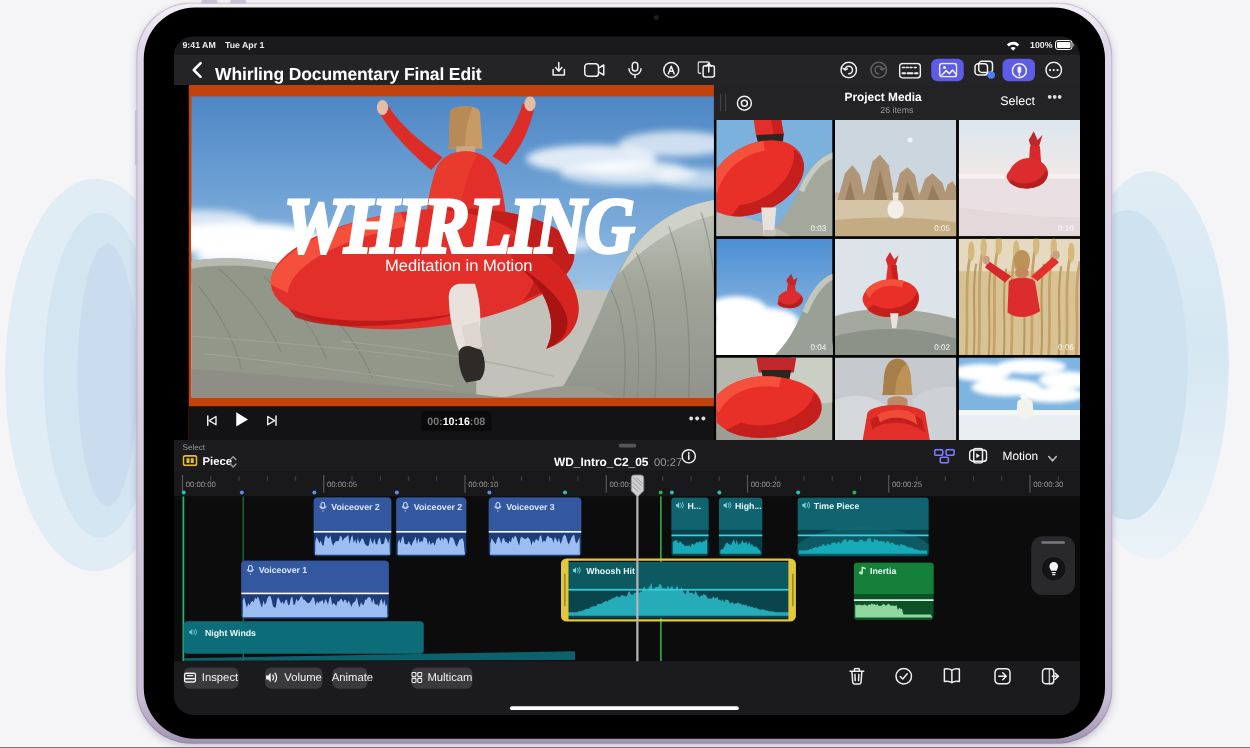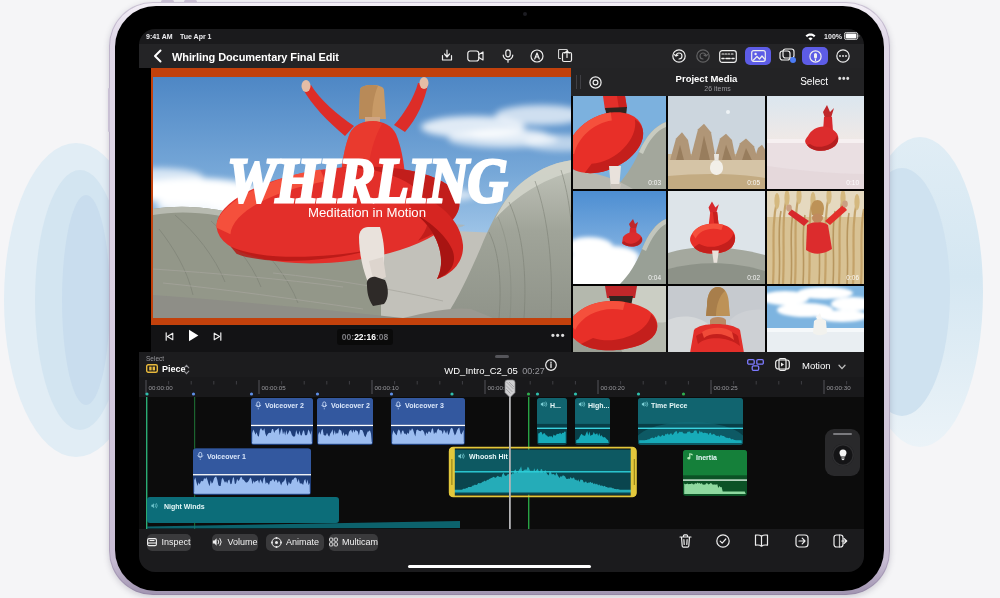--- a/index.html
+++ b/index.html
@@ -74,21 +74,21 @@
       <rect x="0.4" y="0.4" width="13.2" height="7.2" rx="2" fill="none" stroke="#fff" stroke-width="0.8"></rect>
       <rect x="1.6" y="1.6" width="10.8" height="4.8" rx="1" fill="#fff"></rect>
       <path d="M14.6 2.6 v2.8 a1.6 1.6 0 0 0 0 -2.8z" fill="#fff" opacity=".6"></path>
     </svg>
   </div>
 
   <div id="toolbar">
     <svg class="abs" style="left:14px;top:5px" width="9" height="14" viewBox="0 0 9 14">
         <path d="M7.5 1.5 L2 7 L7.5 12.5" stroke="#fff" stroke-width="2" fill="none" stroke-linecap="round" stroke-linejoin="round"></path>
       </svg>
-    <span class="abs" style="left:33px;top:6.5px;color:#fff;font-size:11px;font-weight:bold;letter-spacing:-0.1px;">Whirling Documentary Final Edit</span>
+    <span class="abs" style="left:33px;top:6.5px;color:#fff;font-size:14px;font-weight:bold;letter-spacing:-0.1px;">Whirling Documentary Final Edit</span>
 
     <svg class="abs icon" style="left:301px;top:5px" width="14" height="14" viewBox="0 0 14 14">
         <path d="M2.5 6.5 v4.5 h9 v-4.5 M7 1 v7 M4.5 5 L7 8 L9.5 5"></path>
       </svg>
     <svg class="abs icon" style="left:328px;top:6px" width="17" height="12" viewBox="0 0 17 12">
         <rect x="0.8" y="1" width="11" height="10" rx="2.5"></rect>
         <path d="M11.8 4.5 L16 2 v8 L11.8 7.5"></path>
       </svg>
     <svg class="abs icon" style="left:363px;top:5px" width="12" height="14" viewBox="0 0 12 14">
         <rect x="3.8" y="0.8" width="4.4" height="7" rx="2.2"></rect>
@@ -247,21 +247,21 @@
         <path d="M1.2 0.8 v7.4" stroke-width="1.2"></path>
         <path d="M7.8 1.2 v6.6 L2.4 4.5 Z" fill="none" stroke-width="1.1"></path>
       </svg>
     <svg class="abs" style="left:37px;top:261px" width="11" height="13" viewBox="0 0 11 13">
         <path d="M1 0.8 L10.4 6.5 L1 12.2 Z" fill="#fff"></path>
       </svg>
     <svg class="abs icon" style="left:62px;top:264px" width="9" height="9" viewBox="0 0 9 9">
         <path d="M7.8 0.8 v7.4" stroke-width="1.2"></path>
         <path d="M1.2 1.2 v6.6 L6.6 4.5 Z" fill="none" stroke-width="1.1"></path>
       </svg>
-    <div class="abs" style="left:186px;top:260.5px;width:56px;height:16px;background:#0a0a0a;border-radius:3px;color:#7c7c80;font-size:8.5px;font-weight:bold;text-align:center;line-height:16px;">00:<span style="color:#fff">22:16</span>:08</div>
+    <div class="abs" style="left:186px;top:260.5px;width:56px;height:16px;background:#0a0a0a;border-radius:3px;color:#7c7c80;font-size:8.5px;font-weight:bold;text-align:center;line-height:16px;">00:<span style="color:#fff">10:16</span>:08</div>
     <div class="abs" style="left:362px;top:260.5px;width:28px;height:16px;background:#2a2a2c;border-radius:3px;color:#fff;font-size:8.5px;font-weight:bold;text-align:left;line-height:16px;margin-top:24px;">42 <span style="color:#98989d">%</span></div>
     <div class="abs" style="left:400px;top:261px;color:#ddd;font-size:11px;letter-spacing:1px;font-weight:bold;">•••</div>
   </div>
 
   <div id="rpane">
     <div id="rphead">
       <div class="abs" style="left:5px;top:7px;width:1px;height:14px;background:#3f3f44;"></div>
       <div class="abs" style="left:8.5px;top:7px;width:1px;height:14px;background:#3f3f44;"></div>
       <svg class="abs icon" style="left:18px;top:8px" width="13" height="13" viewBox="0 0 13 13">
           <circle cx="6.5" cy="6.5" r="5.6"></circle>
@@ -470,21 +470,21 @@
           <rect x="6.6" y="2.6" width="2.4" height="3.8" fill="#e8b93c"></rect>
         </svg>
       <span class="abs" style="left:23px;top:12px;color:#fff;font-size:9px;font-weight:bold;">Piece</span>
       <svg class="abs" style="left:44px;top:12px" width="7" height="11" viewBox="0 0 7 11" fill="none" stroke="#98989d" stroke-width="1.1" stroke-linecap="round">
           <path d="M1.2 3.8 L3.5 1.4 L5.8 3.8 M1.2 7.2 L3.5 9.6 L5.8 7.2"></path>
         </svg>
       <div class="abs" style="left:10px;top:2.5px;width:705px;height:3px;">
           <div style="margin:0 auto;width:14px;height:3px;border-radius:2px;background:#55555a;"></div>
         </div>
       <div class="abs" style="left:-7px;top:8px;width:725px;text-align:center;">
-        <span style="color:#fff;font-size:9.5px;font-weight:normal;">WD_Intro_C2_05</span>
+        <span style="color:#fff;font-size:9.5px;font-weight:bold;">WD_Intro_C2_05</span>
         <span style="color:#98989d;font-size:9px;"> 00:27</span>
       </div>
       <svg class="abs icon" style="left:406px;top:7px" width="12" height="12" viewBox="0 0 12 12">
           <circle cx="6" cy="6" r="5.3"></circle>
           <path d="M6 5.2 v3.2 M6 3.2 v0.7" stroke-width="1.3"></path>
         </svg>
       <svg class="abs" style="left:608px;top:7px" width="17" height="12" viewBox="0 0 17 12" fill="none" stroke="#7d7aff" stroke-width="1.3" stroke-linecap="round">
         <rect x="0.7" y="0.7" width="6.5" height="4.5" rx="1.2"></rect>
           <rect x="9.8" y="0.7" width="6.5" height="4.5" rx="1.2"></rect>
           <rect x="5.2" y="6.8" width="6.5" height="4.5" rx="1.2"></rect>
@@ -707,21 +707,21 @@
     <div id="botbar">
       <div class="tbtn" style="left:8px;width:44px;"><svg width="10" height="10" viewBox="0 0 10 10">
             <rect x="0.6" y="1.6" width="8.8" height="7" rx="1.4" fill="none" stroke="#eee" stroke-width="1.1"></rect>
             <path d="M0.6 6 h8.8" stroke="#eee" stroke-width="1.1"></path>
             <path d="M2.5 3.5 h5" stroke="#eee" stroke-width="1.1"></path>
           </svg>Inspect</div>
       <div class="tbtn" style="left:73px;width:46px;text-align:right;"><svg width="11" height="10" viewBox="0 0 11 10">
             <path d="M4.6 1.2 L2.5 3.4 H0.8 v3.2 h1.7 L4.6 8.8 Z" fill="#eee"></path>
             <path d="M6.2 3.2 q1.4 1.8 0 3.6 M8 1.6 q2.6 3.4 0 6.8" stroke="#eee" stroke-width="1" fill="none" stroke-linecap="round"></path>
           </svg>Volume</div>
-      <div class="tbtn" style="left:127px;width:58px;"><svg width="11" height="11" viewBox="0 0 11 11">
+      <div class="tbtn" style="left:127px;width:28px;"><svg width="11" height="11" viewBox="0 0 11 11">
             <circle cx="5.5" cy="5.5" r="4.6" fill="none" stroke="#eee" stroke-width="1"></circle>
             <circle cx="5.5" cy="5.5" r="1.5" fill="#eee"></circle>
             <circle cx="5.5" cy="1" r="0.9" fill="#eee"></circle>
             <circle cx="10" cy="5.5" r="0.9" fill="#eee"></circle>
             <circle cx="5.5" cy="10" r="0.9" fill="#eee"></circle>
             <circle cx="1" cy="5.5" r="0.9" fill="#eee"></circle>
           </svg>Animate</div>
       <div class="tbtn" style="left:190px;width:49px;"><svg width="10" height="10" viewBox="0 0 10 10">
             <rect x="0.6" y="0.6" width="3.6" height="3.6" rx="0.8" fill="none" stroke="#eee" stroke-width="1"></rect>
             <rect x="5.8" y="0.6" width="3.6" height="3.6" rx="0.8" fill="none" stroke="#eee" stroke-width="1"></rect>

